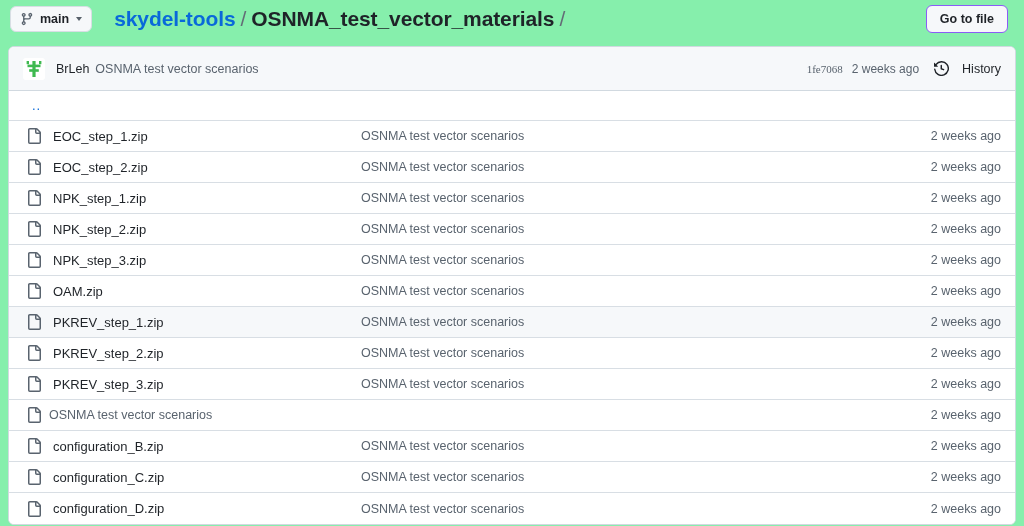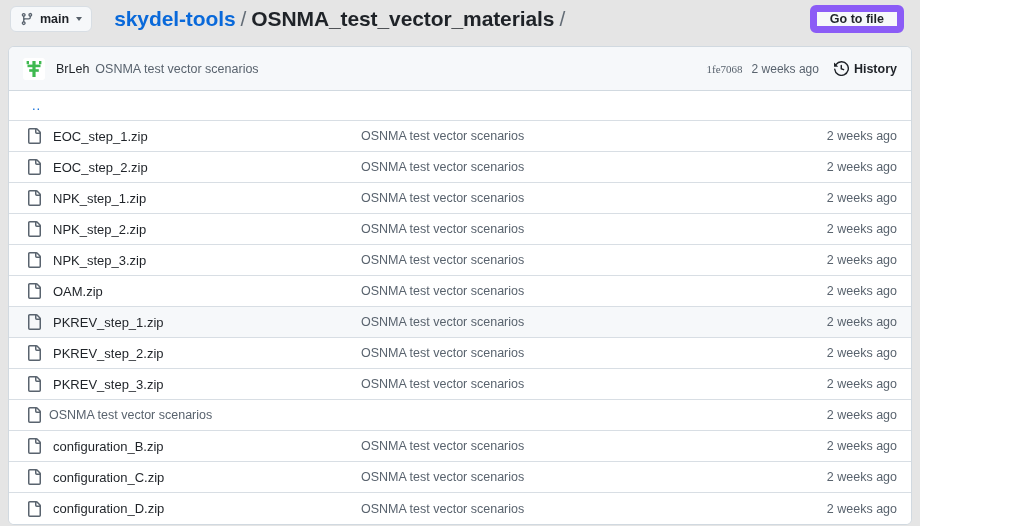--- a/index.html
+++ b/index.html
@@ -4,21 +4,21 @@
 <style>
   * { box-sizing: border-box; }
   html, body {
     margin: 0; padding: 0;
     width: 1024px; height: 526px;
     background: #ffffff;
     font-family: "Liberation Sans", sans-serif;
     -webkit-font-smoothing: antialiased;
     overflow: hidden;
   }
-  .page { width: 920px; height: 526px; position: relative; background: #e5e5e5; }
+  .page { width: 1024px; height: 526px; position: relative; background: #86efac; }
 
   
   .topbar {
     height: 38px;
     display: flex;
     align-items: center;
     padding: 0 16px 0 10px;
     gap: 0;
   }
   .branch-btn {
@@ -62,21 +62,21 @@
   }
   .breadcrumb .sep { color: #636c76; margin: 0 5px; font-weight: 400; }
   .breadcrumb .current { color: #1f2328; font-weight: 700; }
   .breadcrumb .trail { color: #636c76; margin-left: 5px; font-weight: 400; }
 
   .spacer { flex: 1 1 auto; }
 
   .gotofile-btn {
     height: 28px;
     padding: 0 13px;
-    border: 7px solid #8b5cf6;
+    border: 1px solid #8b5cf6;
     border-radius: 6px;
     background: #f6f8fa;
     color: #1f2328;
     font-size: 12.5px;
     font-weight: 600;
     cursor: pointer;
     display: inline-flex;
     align-items: center;
     white-space: nowrap;
   }
@@ -134,23 +134,23 @@
   .commit-sha {
     font-family: Liberation Serif, serif;
     font-size: 11px;
     color: #59636e;
     cursor: pointer;
   }
   .commit-time { font-size: 12px; color: #59636e; }
   .history-link {
     display: inline-flex;
     align-items: center;
-    gap: 5px;
-    font-size: 12.5px;
-    font-weight: 700;
+    gap: 13px;
+    font-size: 12.5px;
+    font-weight: 400;
     color: #1f2328;
     cursor: pointer;
     margin-left: 6px;
   }
 
   
   .row {
     display: flex;
     align-items: center;
     height: 31px;

